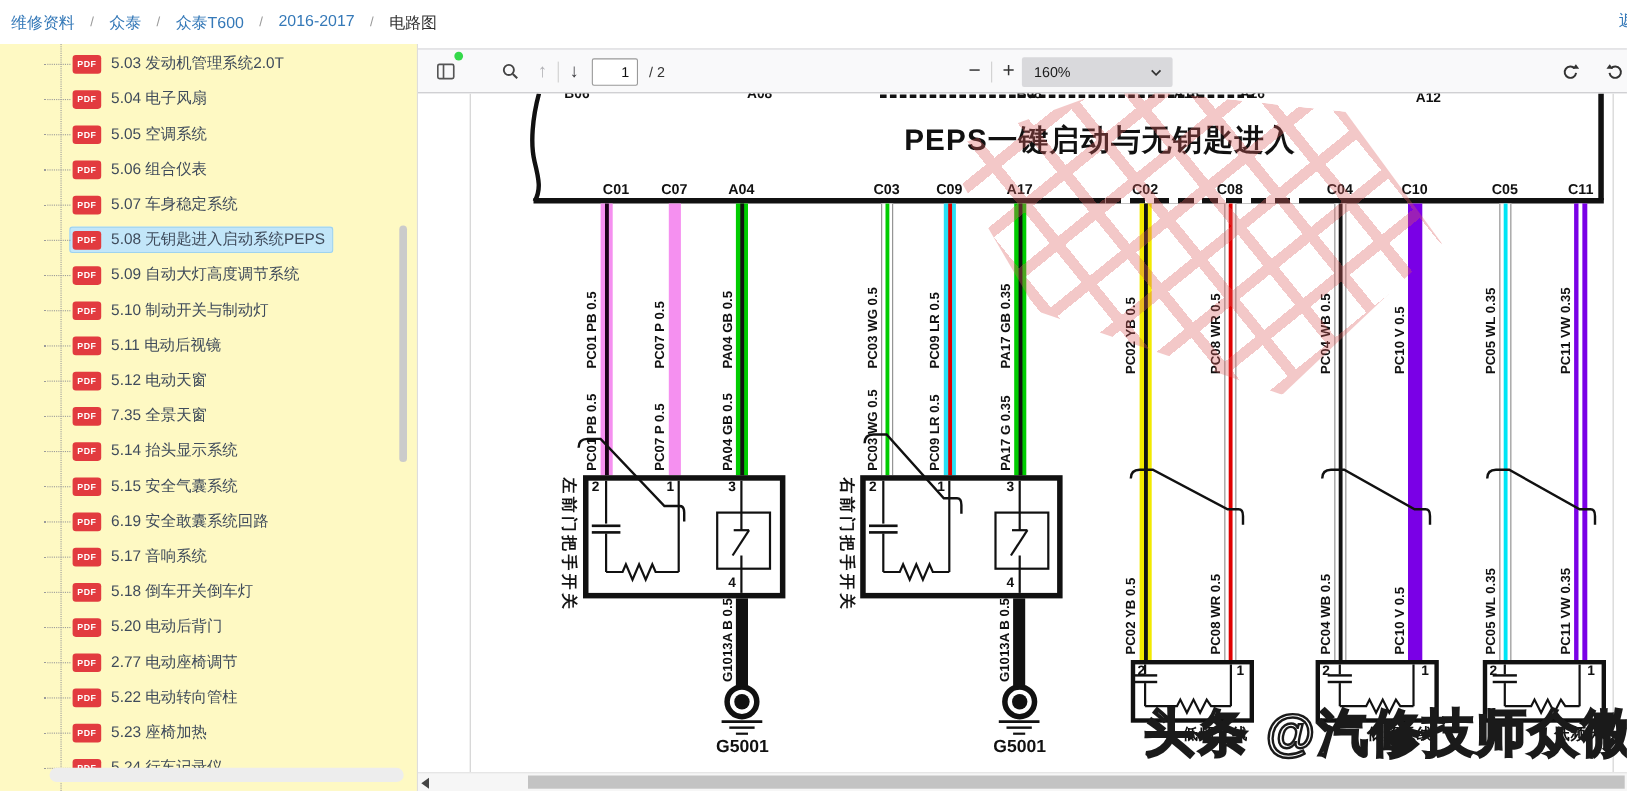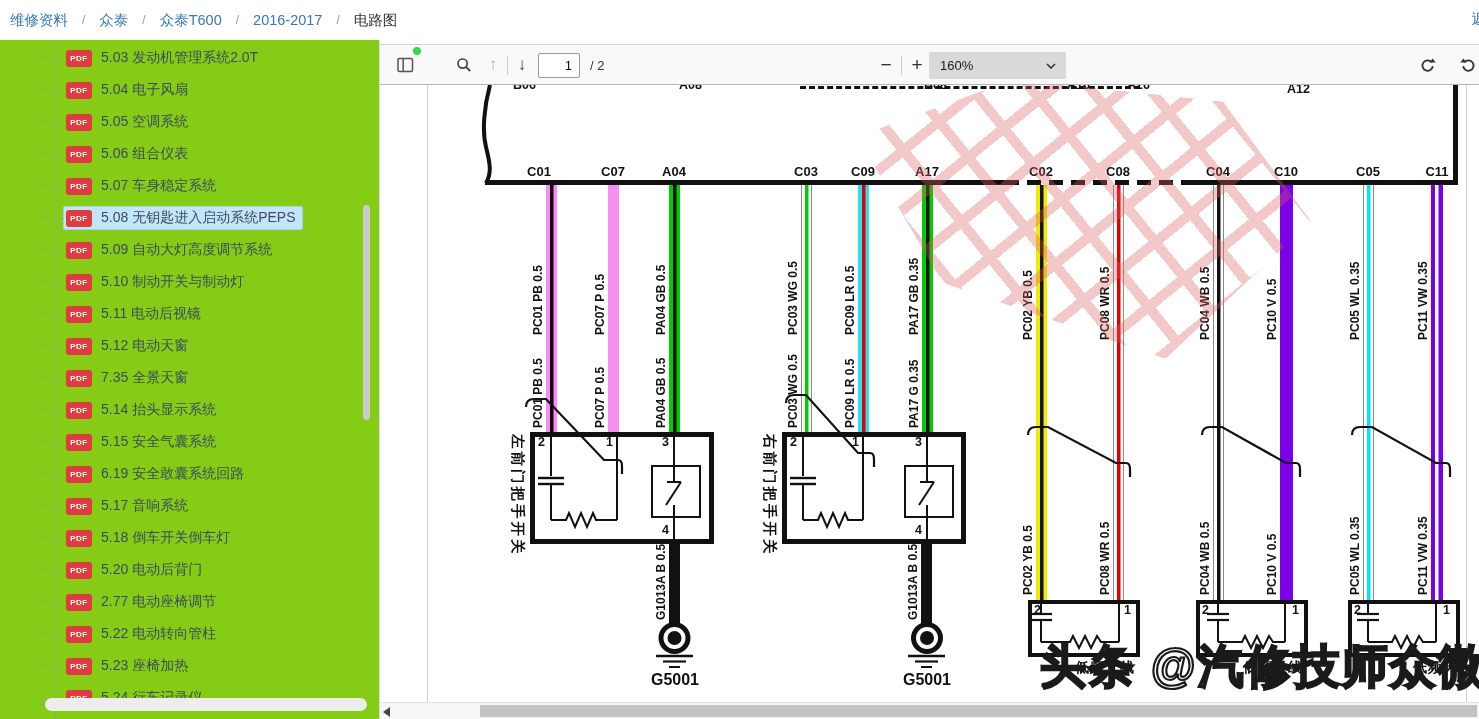--- a/index.html
+++ b/index.html
@@ -9,21 +9,21 @@
   
   .crumbbar { height:40px; display:flex; align-items:center; padding-left:10px; position:relative; background:#fff; }
   .crumb { color:var(--link,#3579b8); font-size:14.5px; cursor:pointer; }
   .crumb.current { color:#333; cursor:default; }
   .crumb-sep { color:#999; font-size:12px; margin:0 14px; }
   .crumb-clip { position:absolute; right:-7px; top:10px; color:var(--link,#3579b8); font-size:14.5px; }
 
   .app { display:flex; height:679px; }
 
   
-  .sidebar { width:380px; position:relative; background:#84cc16; border-right:1px solid #ddd; overflow:hidden; }
+  .sidebar { width:380px; position:relative; background:#fef9c3; border-right:1px solid #ddd; overflow:hidden; }
   .treeline { position:absolute; left:55px; top:0; bottom:0; border-left:1px dotted #9a9a9a; }
   .s-list { padding-top:2px; position:relative; }
   .s-item { height:32px; display:flex; align-items:center; padding-left:66px; position:relative; cursor:pointer; }
   .s-item::before { content:""; position:absolute; left:40px; top:16px; width:24px; border-top:1px dotted #9a9a9a; }
   .inner { display:flex; align-items:center; padding:3px 7px 3px 3px; margin-left:-3px; border-radius:3px; }
   .inner.sel { background:var(--selected-bg,#c2e6f9); box-shadow:0 0 0 1px #9fd3ee inset; }
   .pdf-badge { width:26px; height:17px; border-radius:3px; background:var(--badge,#e23b3f); color:#fff;
     font-size:8px; font-weight:bold; display:flex; align-items:center; justify-content:center; margin-right:9px; letter-spacing:.5px; }
   .s-label { font-size:14px; color:#3f4b5b; white-space:nowrap; }
   .s-scrollthumb { position:absolute; right:9px; top:165px; width:7px; height:215px; background:#cbcbcb; border-radius:4px; }
@@ -293,25 +293,26 @@
       <div class="pageedge" style="left:1086px"></div>
 
       <div class="cliplabel" style="left:112px">B06</div>
       <div class="cliplabel" style="left:278px">A08</div>
       <div class="cliplabel" style="left:523px">B08</div>
       <div class="cliplabel" style="left:666px">A16</div>
       <div class="cliplabel" style="left:726px">A26</div>
       <div class="cliplabel" style="left:886px;top:-3px">A12</div>
       <div class="dashbox"></div>
 
+      <div class="dtitle">PEPS一键启动与无钥匙进入</div>
       <div class="busline"></div>
       <div class="busdash"></div>
       <div class="topvline"></div>
 
-      <div class="clabel" style="left:137px">C01</div>
+      <div class="clabel" style="left:158px">C01</div>
       <div class="clabel" style="left:211px">C07</div>
       <div class="clabel" style="left:272px">A04</div>
       <div class="clabel" style="left:404px">C03</div>
       <div class="clabel" style="left:461px">C09</div>
       <div class="clabel" style="left:525px">A17</div>
       <div class="clabel" style="left:639px">C02</div>
       <div class="clabel" style="left:716px">C08</div>
       <div class="clabel" style="left:816px">C04</div>
       <div class="clabel" style="left:884px">C10</div>
       <div class="clabel" style="left:966px">C05</div>

